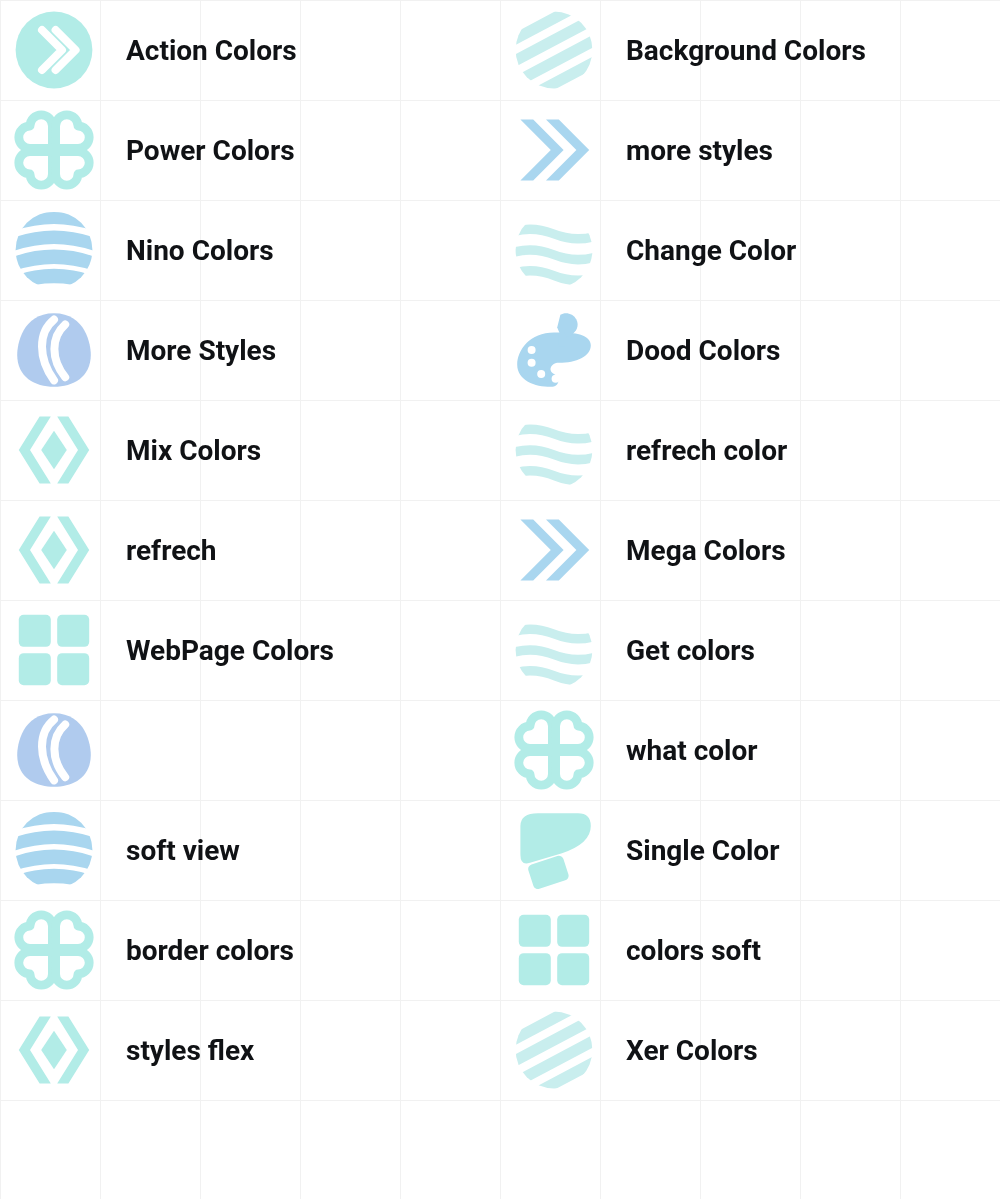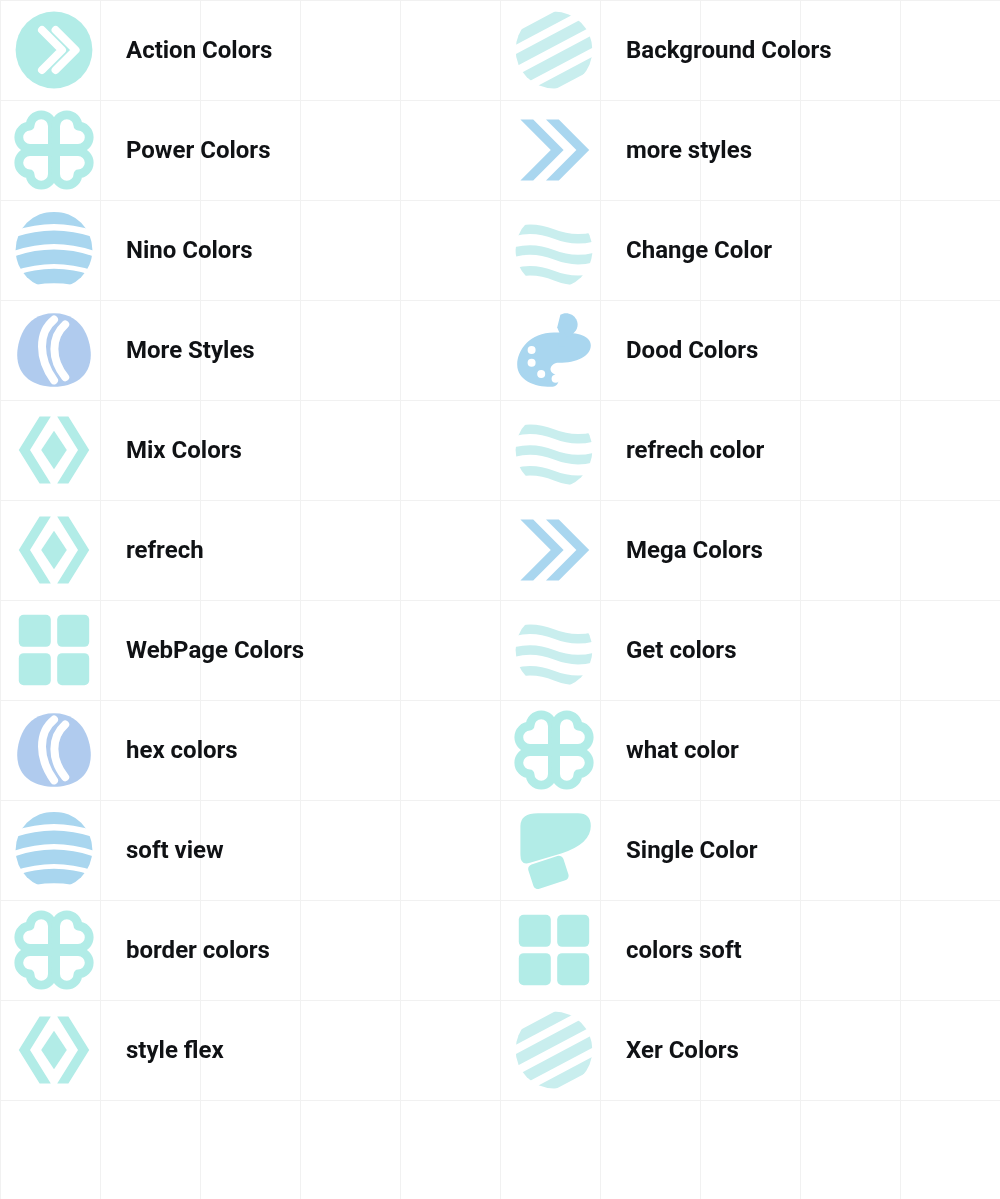--- a/index.html
+++ b/index.html
@@ -39,21 +39,21 @@
     height: 88px;
     margin-left: 10px;
     margin-right: 28px;
     display: flex;
     align-items: center;
     justify-content: center;
     flex-shrink: 0;
   }
   .icon-wrap svg { width: 80px; height: 80px; }
   .label {
-    font-size: 24px;
+    font-size: 28px;
     font-weight: 700;
     color: #101215;
     white-space: nowrap;
   }
 </style>
 </head>
 <body>
 
 <div class="grid-bg"></div>
 
@@ -272,21 +272,20 @@
         </svg>
       </div>
       <div class="label">Get colors</div>
     </div>
     <div class="item">
       <div class="icon-wrap">
         <svg viewBox="0 0 100 100">
           <use href="#leaf-swirl-icon" fill="#b0cbee"></use>
         </svg>
       </div>
-      <div class="label">hex colors</div>
     </div>
     <div class="item">
       <div class="icon-wrap">
         <svg viewBox="0 0 100 100">
           <use href="#clover-icon" stroke="#b2ece7" fill="none"></use>
         </svg>
       </div>
       <div class="label">what color</div>
     </div>
     <div class="item">
@@ -320,21 +319,21 @@
         </svg>
       </div>
       <div class="label">colors soft</div>
     </div>
     <div class="item">
       <div class="icon-wrap">
         <svg viewBox="0 0 100 100">
           <use href="#diamond-brackets-icon" fill="#b2ece7"></use>
         </svg>
       </div>
-      <div class="label">style flex</div>
+      <div class="label">styles flex</div>
     </div>
     <div class="item">
       <div class="icon-wrap">
         <svg viewBox="0 0 100 100">
           <use href="#stripes-diagonal-circle-icon" fill="#c9eeee"></use>
         </svg>
       </div>
       <div class="label">Xer Colors</div>
     </div>
   </div>

